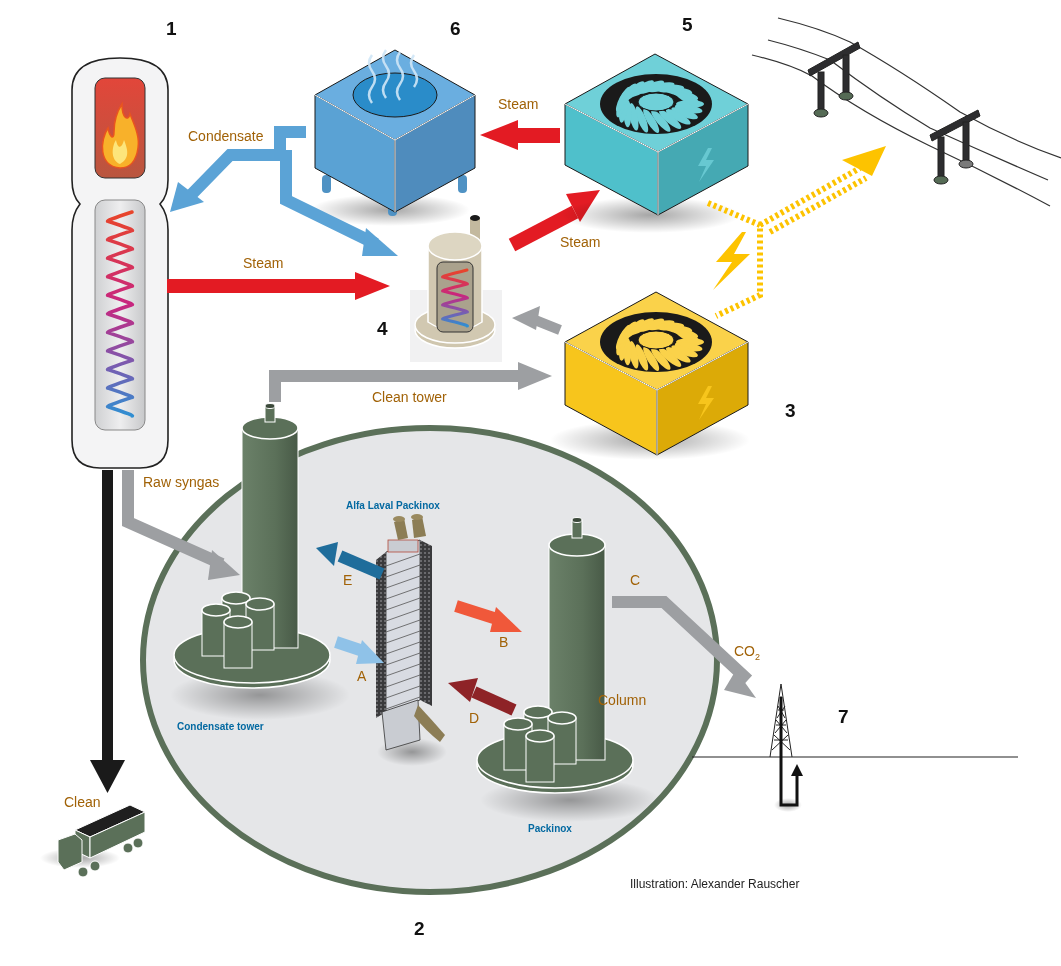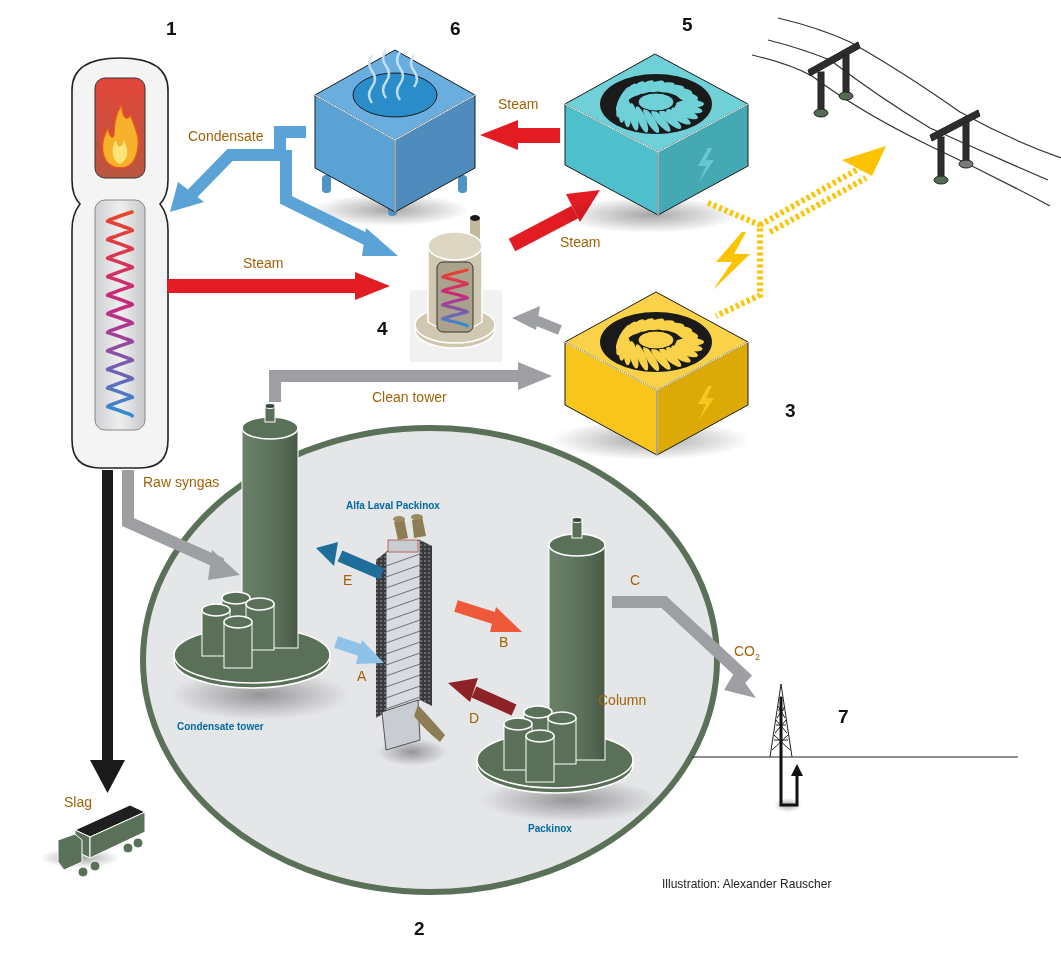--- a/index.html
+++ b/index.html
@@ -1,21 +1,21 @@
 <!DOCTYPE html>
 <html><head>
 <meta charset="utf-8">
 <style>
   html, body { margin: 0; padding: 0; background: #ffffff; }
   body { width: 1061px; height: 966px; position: relative; overflow: hidden; font-family: "Liberation Sans", sans-serif; }
   #stage { position: absolute; left: 0; top: 0; width: 1061px; height: 966px; }
   .lbl { position: absolute; font-family: "Liberation Sans", sans-serif; font-size: 14px; color: #a16207; white-space: nowrap; }
   .num { position: absolute; font-family: "Liberation Sans", sans-serif; font-size: 19px; font-weight: bold; color: #111; }
   .bold { font-weight: bold; font-size: 10px; color: #0369a1; }
-  .credit { font-size: 12px; color: #222; margin-left: 32px; }
+  .credit { font-size: 12px; color: #222; }
   sub { font-size: 9px; }
 </style>
 </head>
 <body>
 
 <svg id="stage" width="1061" height="966" viewBox="0 0 1061 966" xmlns="http://www.w3.org/2000/svg">
   <defs>
     <linearGradient id="coilGrad" x1="0" y1="0" x2="0" y2="1">
       <stop offset="0" stop-color="#e8452a"></stop>
       <stop offset="0.45" stop-color="#c8267f"></stop>
@@ -360,21 +360,21 @@
 <div class="num" style="left:785px; top:400px;">3</div>
 <div class="num" style="left:838px; top:706px;">7</div>
 <div class="num" style="left:414px; top:918px;">2</div>
 
 <div class="lbl" style="left:188px; top:128px;">Condensate</div>
 <div class="lbl" style="left:243px; top:255px;">Steam</div>
 <div class="lbl" style="left:498px; top:96px;">Steam</div>
 <div class="lbl" style="left:560px; top:234px;">Steam</div>
 <div class="lbl" style="left:372px; top:389px;">Clean tower</div>
 <div class="lbl" style="left:143px; top:474px;">Raw syngas</div>
-<div class="lbl" style="left:64px; top:794px;">Slag</div>
+<div class="lbl" style="left:64px; top:794px;">Clean</div>
 <div class="lbl" style="left:734px; top:643px;text-align:right;"><span>CO</span><sub>2</sub></div>
 
 <div class="lbl bold" style="left:346px; top:500px;">Alfa Laval Packinox</div>
 <div class="lbl bold" style="left:177px; top:721px;">Condensate tower</div>
 <div class="lbl bold" style="left:528px; top:823px;">Packinox</div>
 <div class="lbl" style="left:598px; top:692px;">Column</div>
 
 <div class="lbl" style="left:343px; top:572px;">E</div>
 <div class="lbl" style="left:357px; top:668px;">A</div>
 <div class="lbl" style="left:499px; top:634px;">B</div>

